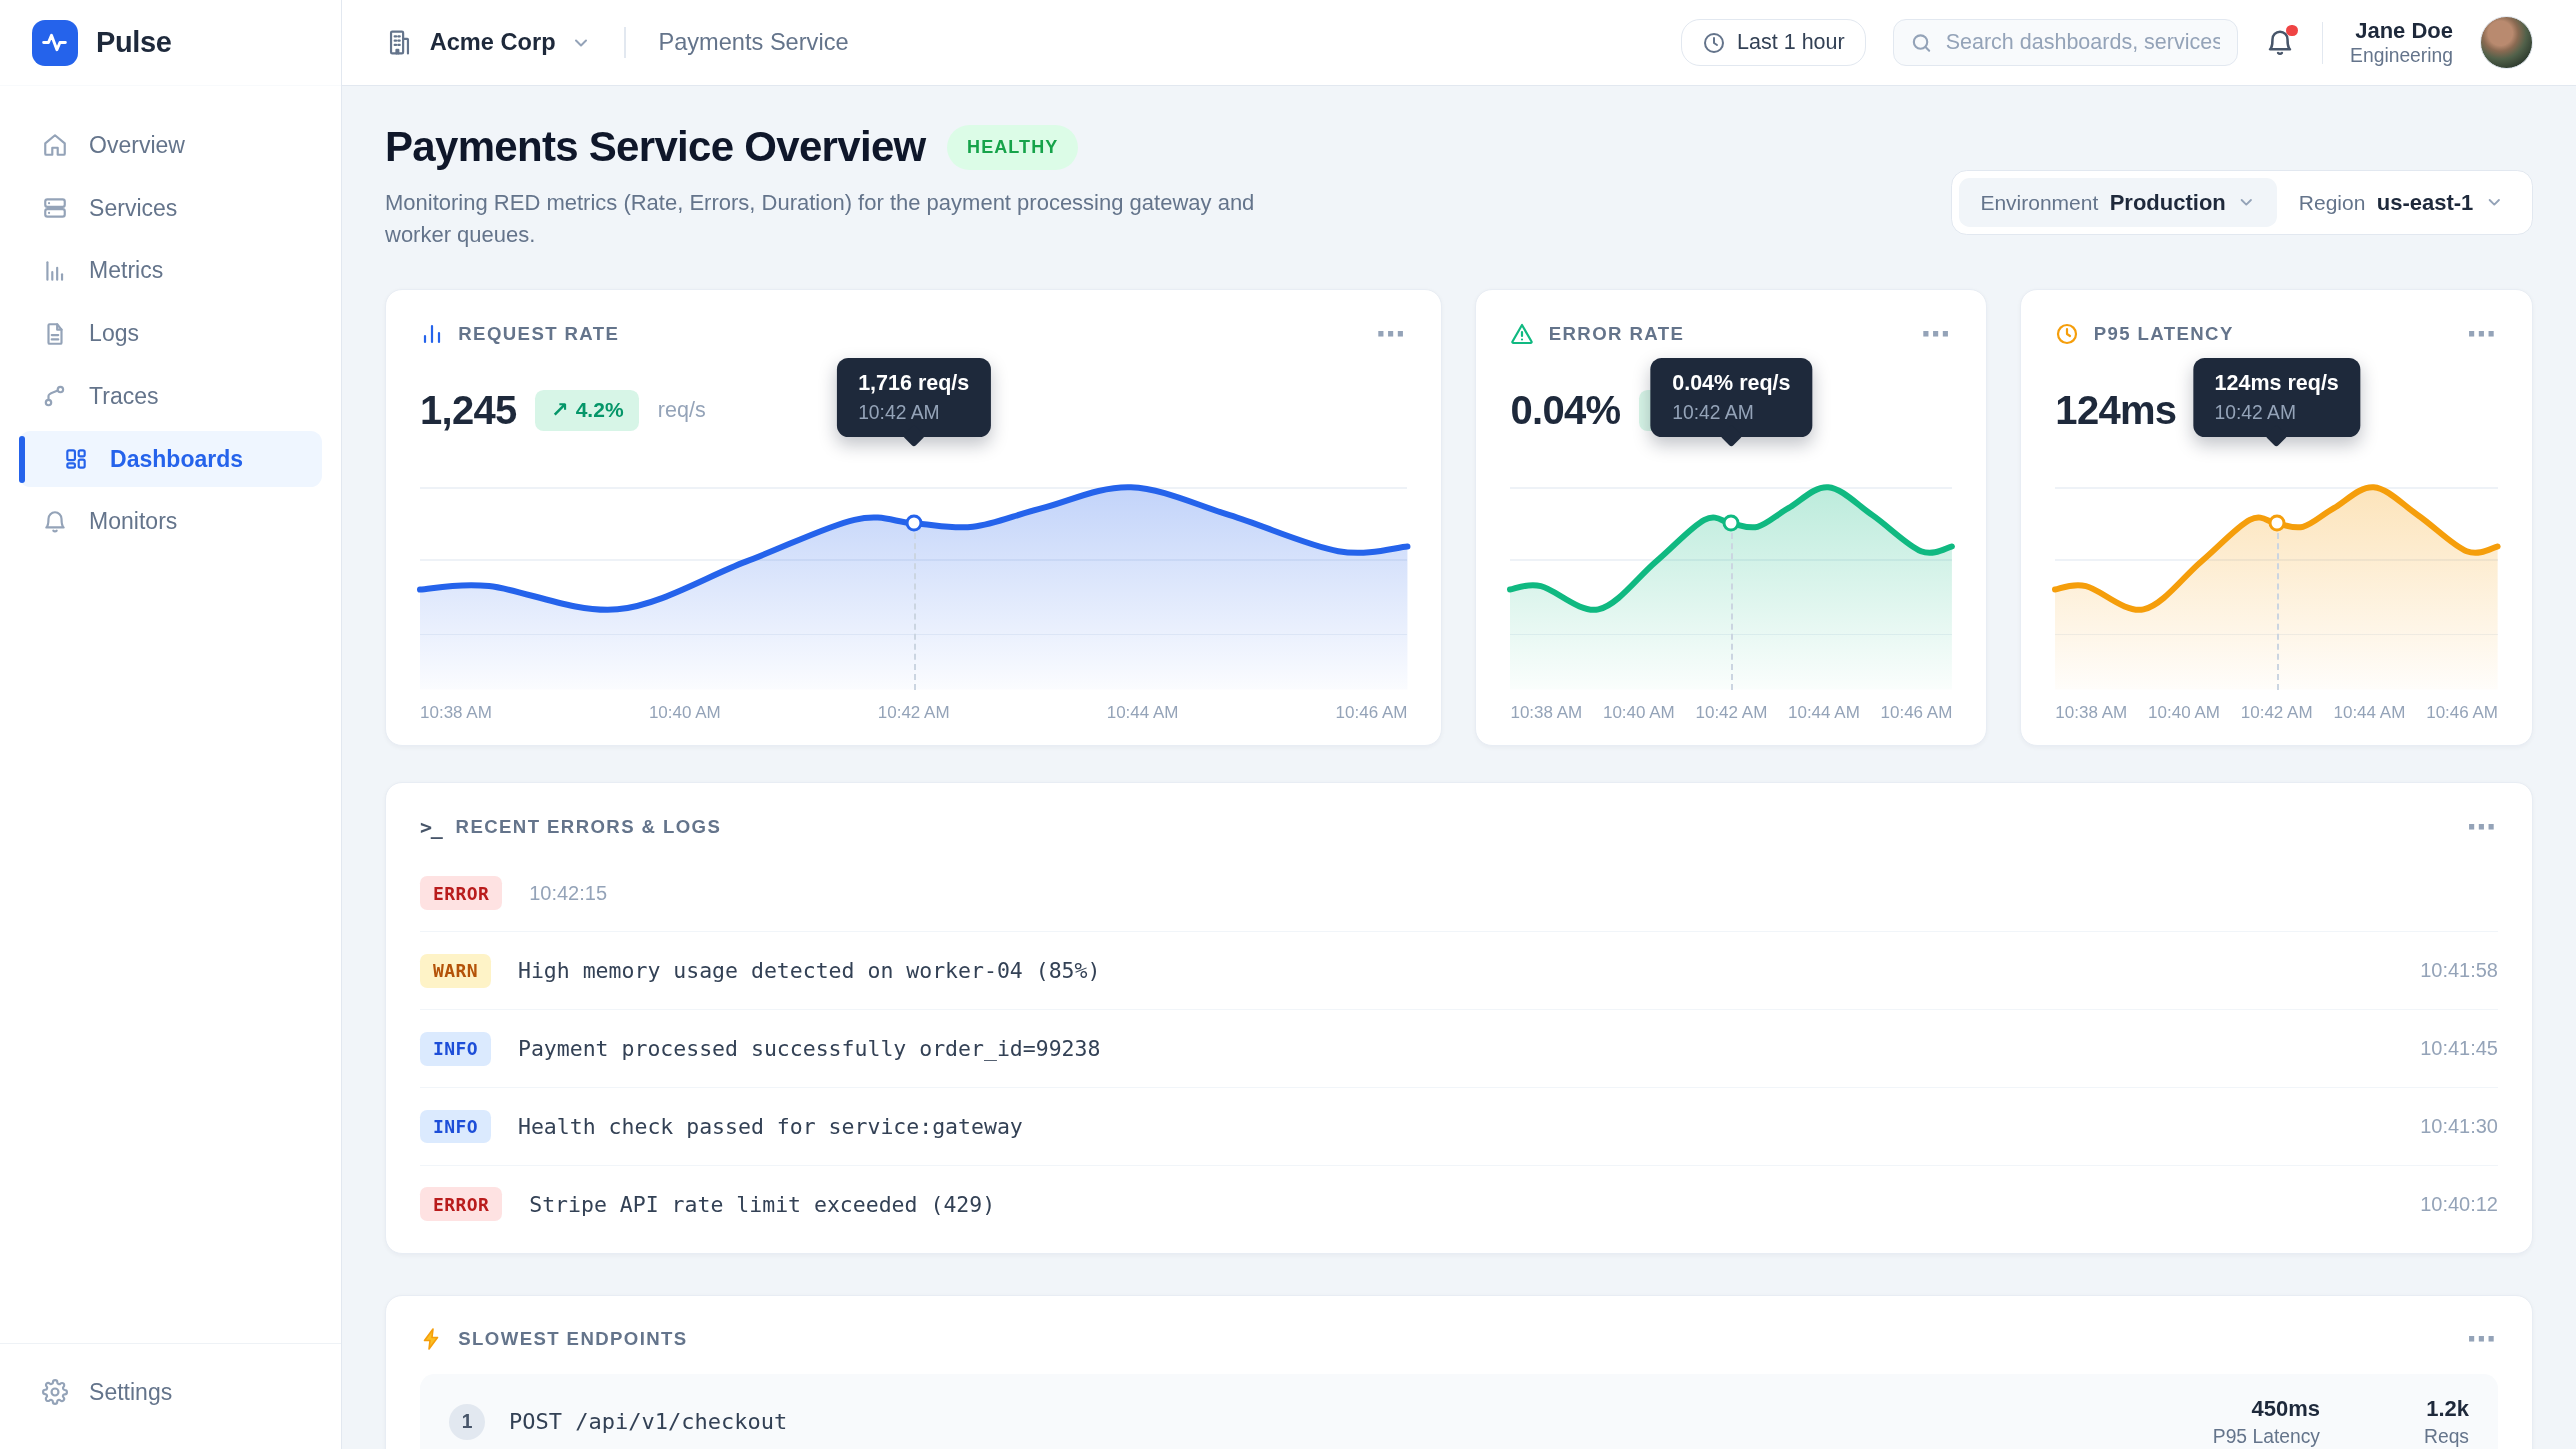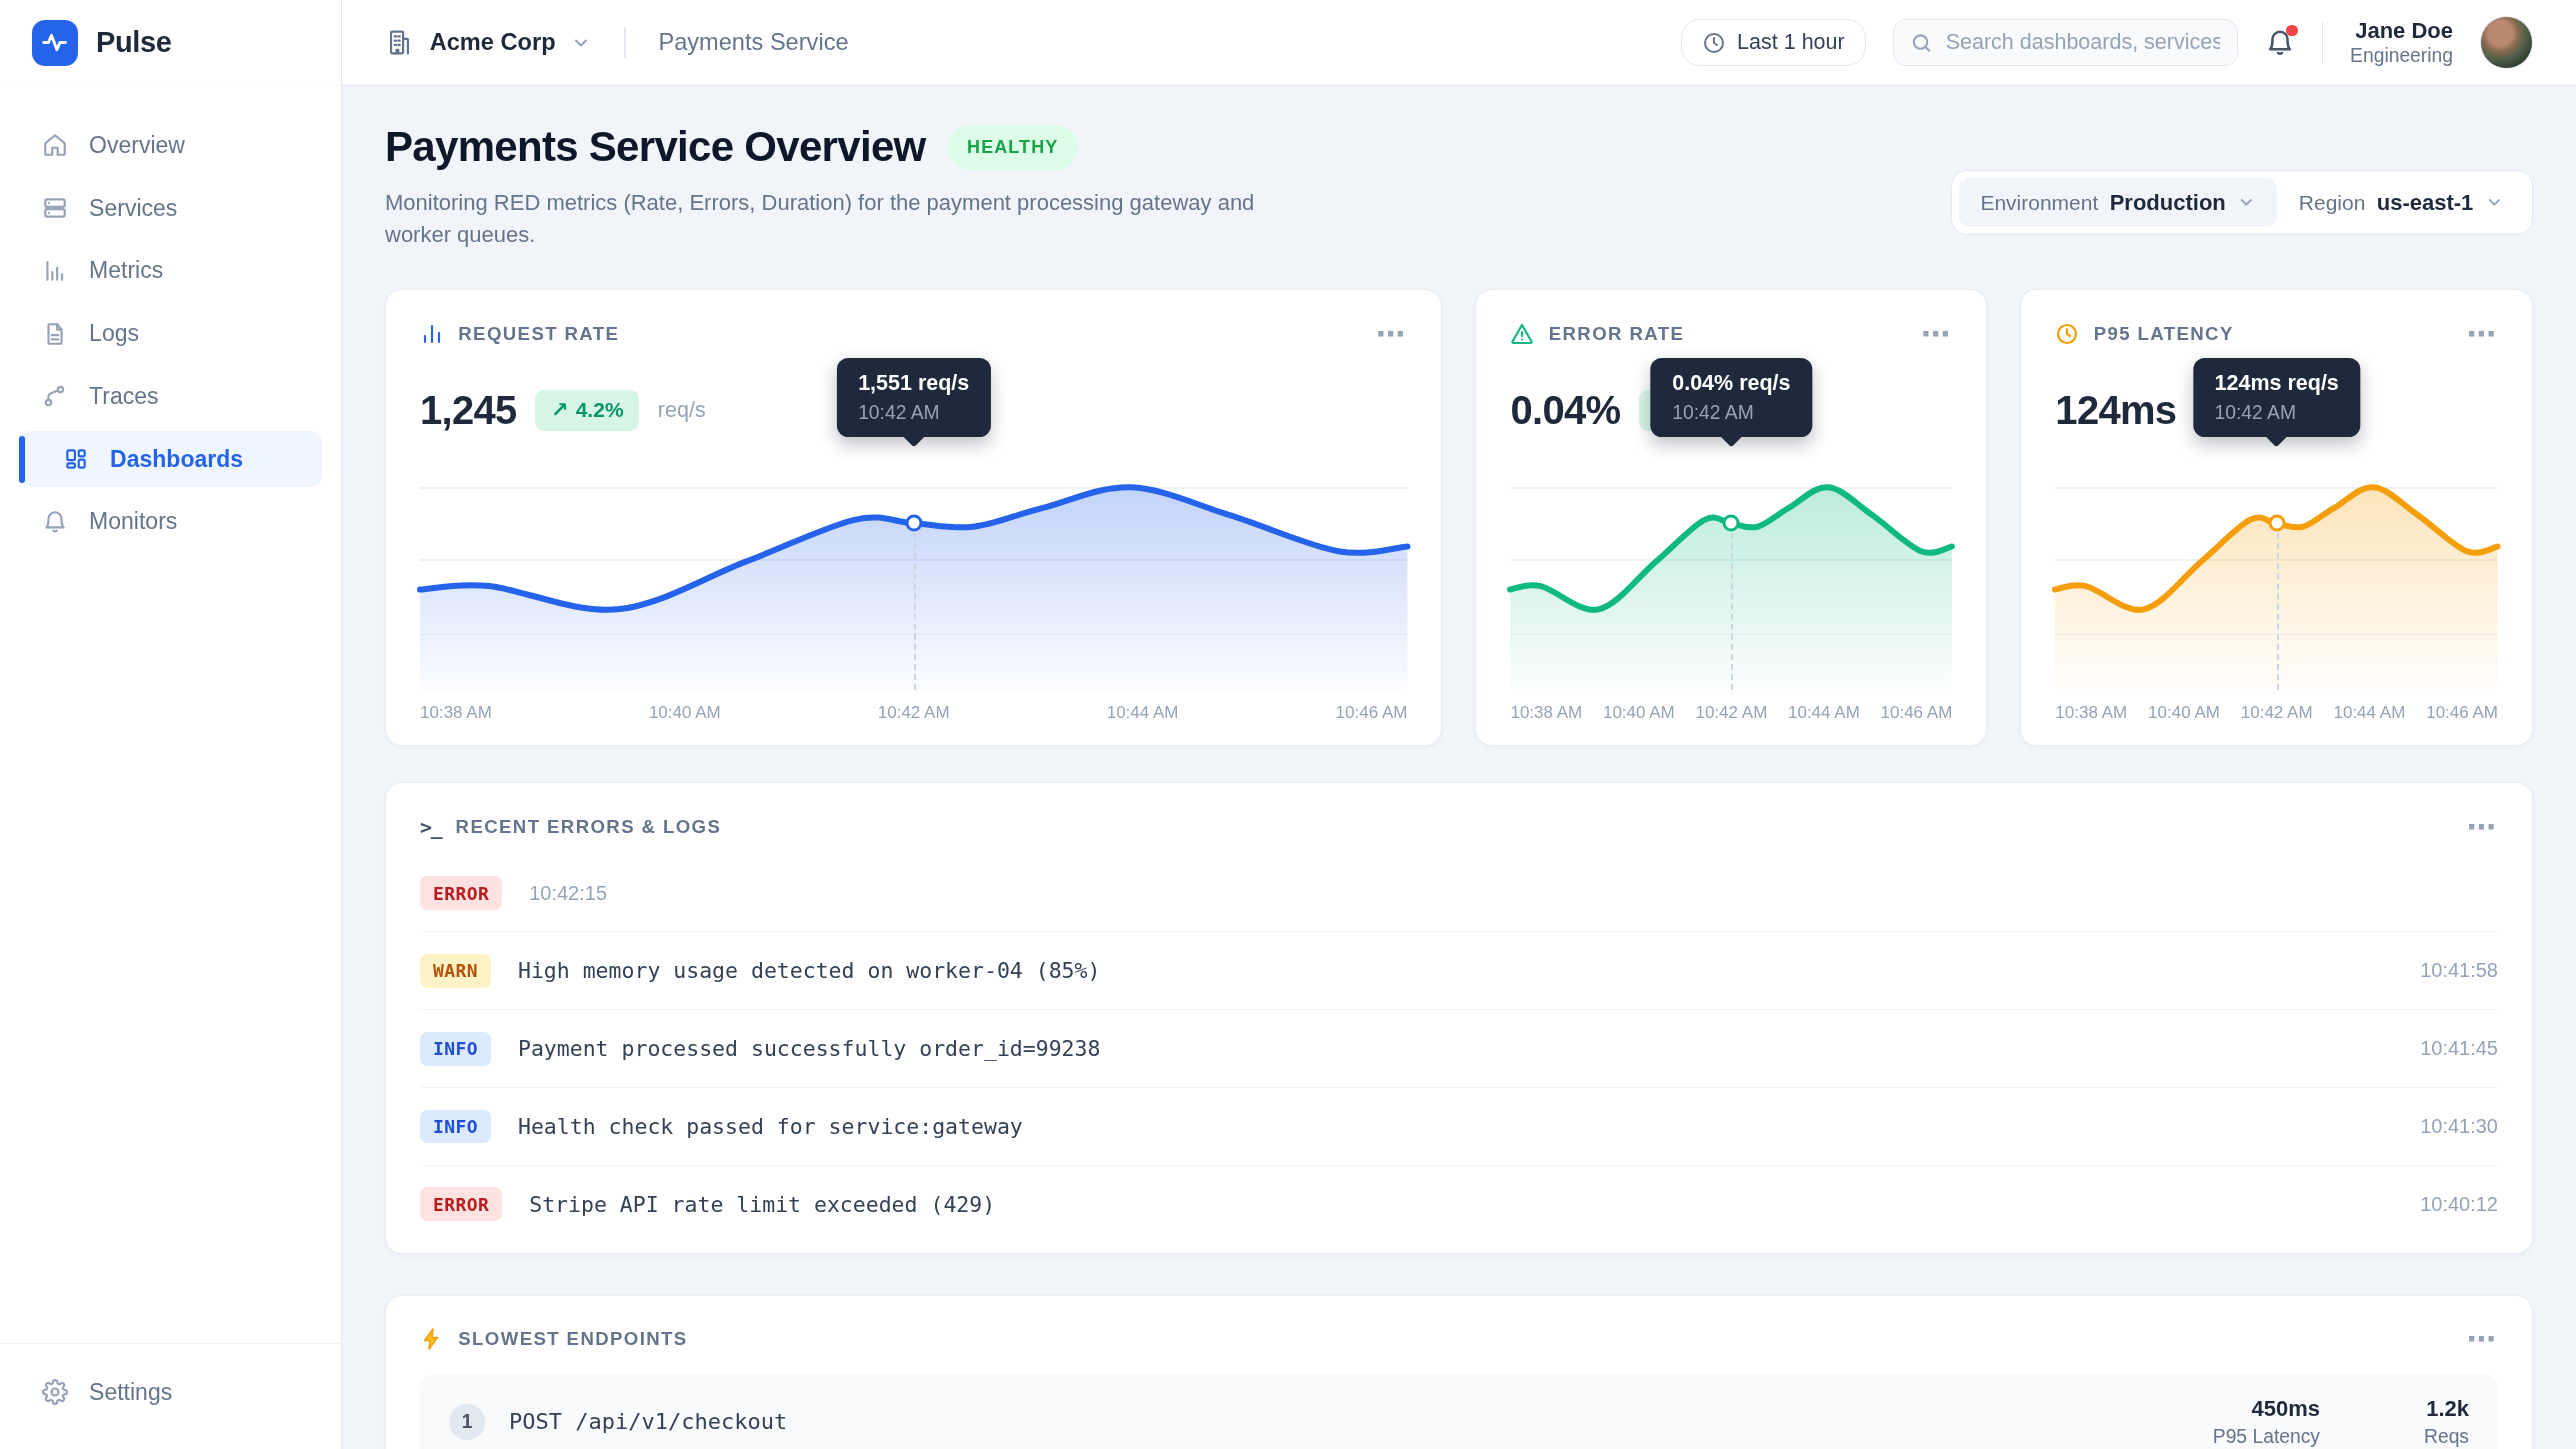--- a/index.html
+++ b/index.html
@@ -345,21 +345,21 @@
                 <stop class="g-top" offset="0" stop-color="#2563eb" stop-opacity="0.28"></stop>
                     <stop class="g-bot" offset="1" stop-color="#2563eb" stop-opacity="0.02"></stop>
               </linearGradient>
                 </defs>
               <path class="fill" fill="url(#grad0)" stroke="none" d="M0.00,22.80 C1.17,22.70 3.67,21.63 7.00,22.20 C10.33,22.77 15.67,26.90 20.00,26.20 C24.33,25.50 29.00,20.57 33.00,18.00 C37.00,15.43 41.17,11.90 44.00,10.80 C46.83,9.70 48.00,11.20 50.00,11.40 C52.00,11.60 53.83,12.43 56.00,12.00 C58.17,11.57 60.33,9.93 63.00,8.80 C65.67,7.67 68.83,5.00 72.00,5.20 C75.17,5.40 78.50,8.17 82.00,10.00 C85.50,11.83 90.00,15.30 93.00,16.20 C96.00,17.10 98.83,15.53 100.00,15.40 L100,40 L0,40 Z"></path>
               <path class="line" fill="none" stroke-linecap="round" d="M0.00,22.80 C1.17,22.70 3.67,21.63 7.00,22.20 C10.33,22.77 15.67,26.90 20.00,26.20 C24.33,25.50 29.00,20.57 33.00,18.00 C37.00,15.43 41.17,11.90 44.00,10.80 C46.83,9.70 48.00,11.20 50.00,11.40 C52.00,11.60 53.83,12.43 56.00,12.00 C58.17,11.57 60.33,9.93 63.00,8.80 C65.67,7.67 68.83,5.00 72.00,5.20 C75.17,5.40 78.50,8.17 82.00,10.00 C85.50,11.83 90.00,15.30 93.00,16.20 C96.00,17.10 98.83,15.53 100.00,15.40" stroke="#2563eb"></path>
             </svg>
             <div class="vline" style="left: 50%; top: 28.5%;"></div>
             <div class="marker" style="left: 50%; top: 28.5%; border-color: rgb(37, 99, 235);"></div>
             <div class="tooltip" style="left: 50%;">
-              <div class="tt-line1">1,551 req/s</div>
+              <div class="tt-line1">1,716 req/s</div>
               <div class="tt-line2">10:42 AM</div>
             </div>
           </div>
           <div class="axis-row">
             <span>10:38 AM</span>
               <span>10:40 AM</span>
               <span>10:42 AM</span>
               <span>10:44 AM</span>
               <span>10:46 AM</span>
           </div>

